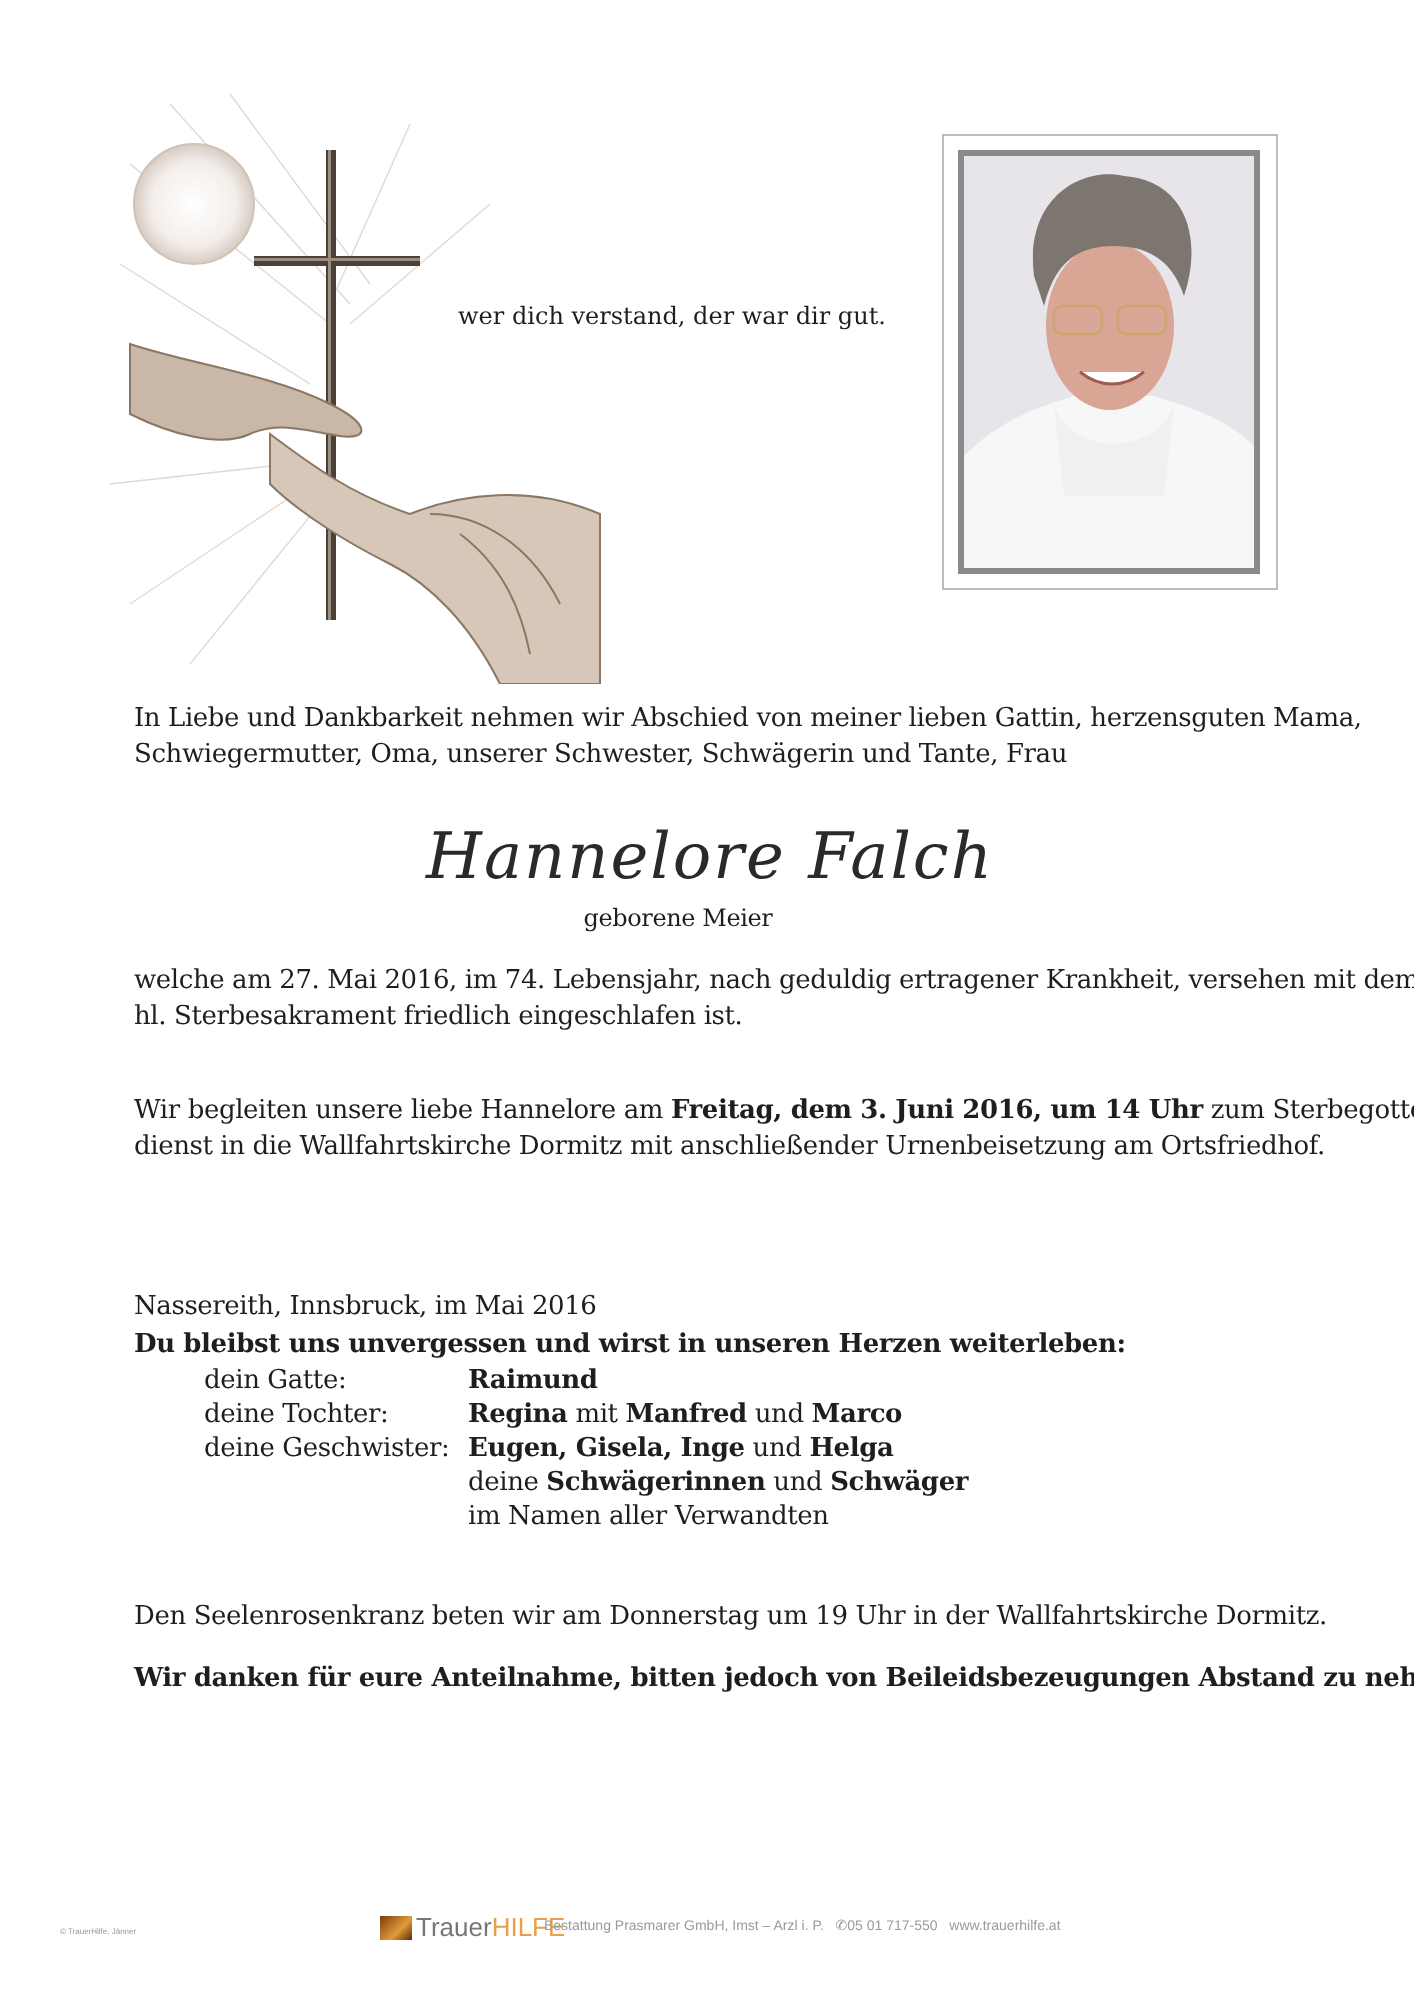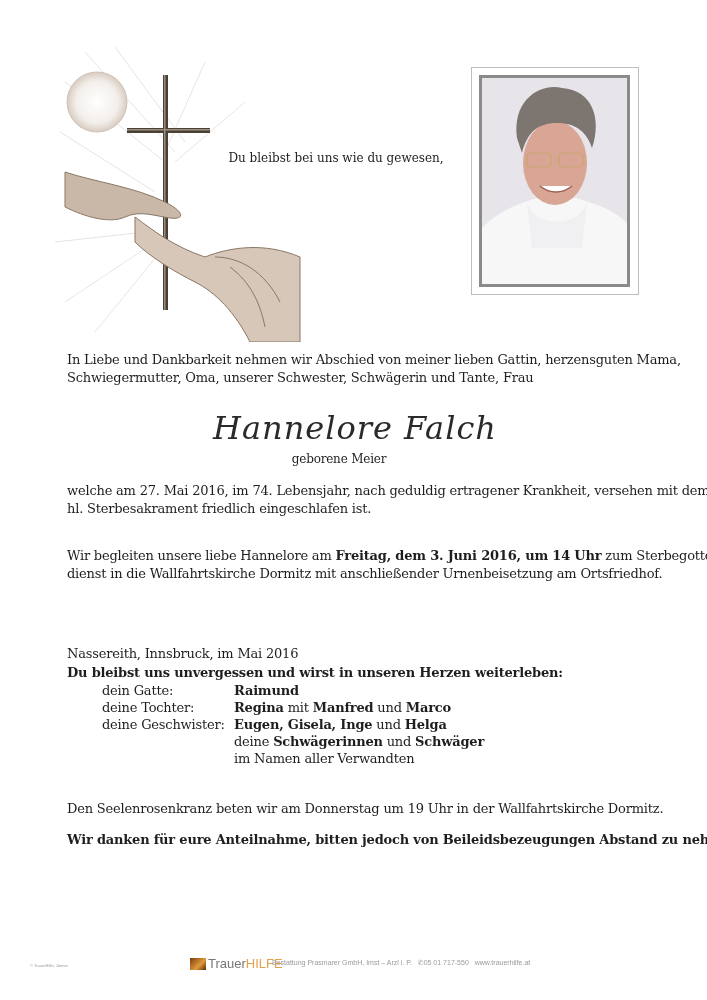--- a/index.html
+++ b/index.html
@@ -54,21 +54,21 @@
     <rect x="109" y="33" width="1.5" height="235" fill="#9b8e80"></rect>
     <rect x="72" y="87" width="83" height="1.5" fill="#9b8e80"></rect>
 
     <path d="M10,130 C40,140 80,145 110,160 C130,170 130,178 115,176 C100,174 85,168 70,175 C55,182 30,175 10,165 Z" fill="#c9b8a8" stroke="#8b7765" stroke-width="1"></path>
     <path d="M80,175 C100,190 120,205 150,215 C175,205 210,200 245,215 L245,300 L195,300 C180,270 160,250 140,240 C120,230 95,215 80,200 Z" fill="#d6c7b9" stroke="#8b7765" stroke-width="1"></path>
     <path d="M160,215 C185,215 210,230 225,260 M175,225 C195,240 205,260 210,285" fill="none" stroke="#8b7765" stroke-width="1"></path>
   </svg>
 </div>
 
 <div class="abs verse">
-  <div>Du bleibst bei uns wie du gewesen,</div>
+  <div>wer dich verstand, der war dir gut.</div>
 </div>
 
 <div class="abs frame-outer"></div>
 <div class="abs frame-inner">
   <svg width="145" height="206" viewBox="0 0 145 206">
     <rect width="145" height="206" fill="#e7e4ea"></rect>
     <path d="M0,150 C20,130 40,125 55,120 L95,120 C110,125 130,130 145,145 L145,206 L0,206 Z" fill="#f7f7f8"></path>
     <path d="M45,125 C55,150 95,150 105,125 L100,170 L50,170 Z" fill="#f0f0f2"></path>
     <ellipse cx="73" cy="85" rx="32" ry="42" fill="#d9a594"></ellipse>
     <path d="M35,60 C30,20 60,5 80,10 C110,12 120,40 110,70 C105,55 95,45 75,45 C55,45 45,55 40,75 Z" fill="#7c7570"></path>

